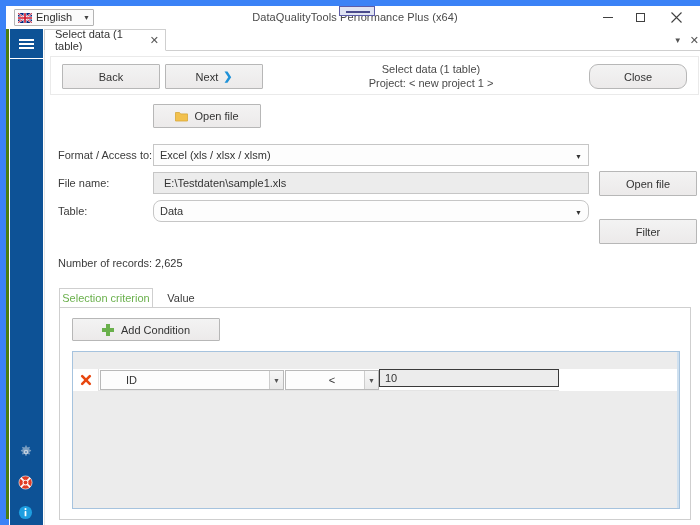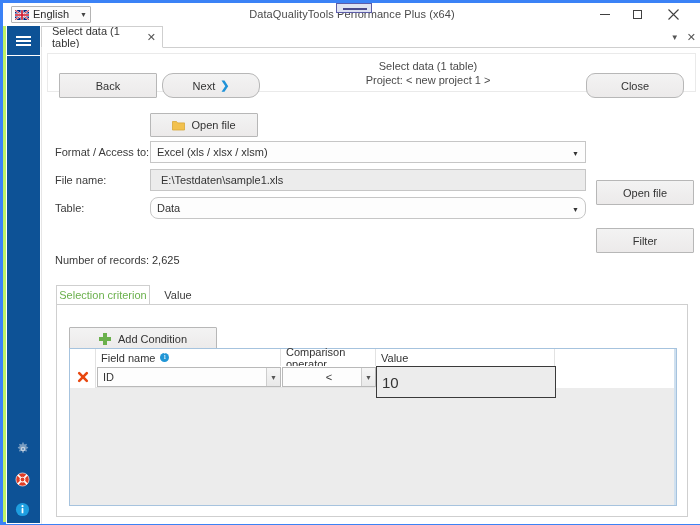--- a/index.html
+++ b/index.html
@@ -3,21 +3,21 @@
 <meta charset="utf-8">
 <style>
   * { box-sizing: border-box; }
   html, body { margin:0; padding:0; }
   body {
     width:700px; height:525px; overflow:hidden;
     font-family:"Liberation Sans", sans-serif;
     font-size:11px; color:#333333;
     background:#ffffff;
   }
-  #app { position:relative; width:700px; height:525px; background:#bef264; border:3px solid #3b82f6; }
+  #app { position:relative; width:700px; height:525px; background:#4d7c0f; border:6px solid #3b82f6; }
 
   
   .titlebar {
     position:absolute; left:0; top:0; width:698px; height:23px;
     background:#ffffff;
   }
   .lang-btn {
     position:absolute; left:8px; top:3px; width:80px; height:17px;
     background:#fbfbfb; border:1px solid #b4b4b4; border-radius:1px;
     display:flex; align-items:center; padding:0 3px; cursor:pointer;
@@ -91,24 +91,23 @@
   }
   .toolbar-row {
     position:absolute; left:5px; top:5px; width:649px; height:39px;
     border:1px solid #eaeaea; background:#ffffff;
   }
   .btn {
     background:linear-gradient(#f3f3f3,#eceaea); border:1px solid #b7b7b7;
     font-size:11px; color:#333; cursor:pointer; border-radius:1px;
     display:flex; align-items:center; justify-content:center;
     font-family:"Liberation Sans", sans-serif;
-    margin-top:12px;
   }
   .btn-back  { position:absolute; left:11px;  top:7px;  width:98px; height:25px; }
-  .btn-next  { position:absolute; left:114px; top:7px;  width:98px; height:25px;border-radius:11px; }
+  .btn-next  { position:absolute; left:114px; top:7px;  width:98px; height:25px; }
   .btn-close { position:absolute; right:11px; top:7px;  width:98px; height:25px;border-radius:9px; }
   .next-caret { color:#1f92d8; font-size:11px; margin-left:5px; font-weight:bold; }
   .tb-center { position:absolute; left:230px; top:5px; width:300px; text-align:center; color:#4a4a4a; }
   .tb-center div { line-height:14px; font-size:11px; }
 
   
   .openfile-top {
     position:absolute; left:108px; top:53px; width:108px; height:24px;
   }
   .folder-ico { width:13px; height:11px; position:relative; margin-right:6px; flex:0 0 auto; }
@@ -175,22 +174,22 @@
   .cell-combo {
     position:absolute; top:1px; height:20px; background:#fdfdfd; border:1px solid #b9b9b9;
     font-size:11px; color:#333; display:flex; align-items:center; cursor:pointer;
   }
   .cell-combo .cc-caret {
     position:absolute; right:0; top:0; width:14px; height:18px;
     background:linear-gradient(#f6f6f6,#e9e9e9); border-left:1px solid #cdcdcd;
     display:flex; align-items:center; justify-content:center; font-size:7px; color:#555;
   }
   .cell-value {
-    position:absolute; top:0; height:32px; background:#ececec;
-    border:1px solid #3a3a3a; font-size:15px; color:#333;
+    position:absolute; top:0; height:18px; background:#ececec;
+    border:1px solid #3a3a3a; font-size:11px; color:#333;
     display:flex; align-items:center; padding-left:5px;
   }
   .cell-blank { position:absolute; top:0; height:22px; background:#ffffff; }
   .grid-vscroll {
     position:absolute; right:0; top:0; width:2px; height:156px; background:#cfe0ef;
   }
   .grid-empty { position:absolute; left:0; top:39px; width:606px; height:117px; background:#ececec; }
 </style>
 </head>
 <body>
@@ -354,45 +353,31 @@
           <span class="plus-ico">
               <i class="h"></i>
               <i class="v"></i>
             </span>
           <span>Add Condition</span>
         </div>
 
         <div class="grid">
           <div class="grid-empty"></div>
 
-          <div class="grid-head">
-            <div class="gh" style="left:0; width:26px; padding-left:0;"></div>
-            <div class="gh" style="left:26px; width:185px;">
-              <span>Field name</span>
-              <span class="info-dot"></span>
-            </div>
-            <div class="gh" style="left:211px; width:95px;">
-              <span>Comparison operator</span>
-            </div>
-            <div class="gh" style="left:306px; width:179px;">
-              <span>Value</span>
-            </div>
-            <div class="gh" style="left:485px; width:121px; border-right:none;"></div>
-          </div>
 
           <div class="grid-row">
             <div class="cell-del">
               <svg width="12" height="12" viewBox="0 0 12 12">
                 <g stroke="#e8470f" stroke-width="2.6" stroke-linecap="round">
                   <path d="M2.2,2.2 L9.8,9.8"></path>
                     <path d="M9.8,2.2 L2.2,9.8"></path>
                 </g>
               </svg>
             </div>
-            <div class="cell-combo" style="left:27px; width:184px;">
+            <div class="cell-combo" style="left:27px; width:184px;padding-left:20px;">
               <span style="padding-left:5px;">ID</span>
               <span class="cc-caret">▼</span>
             </div>
             <div class="cell-combo" style="left:212px; width:94px; justify-content:center;">
               <span>&lt;</span>
               <span class="cc-caret">▼</span>
             </div>
             <div class="cell-value" style="left:306px; width:180px;">
               <span>10</span>
             </div>

